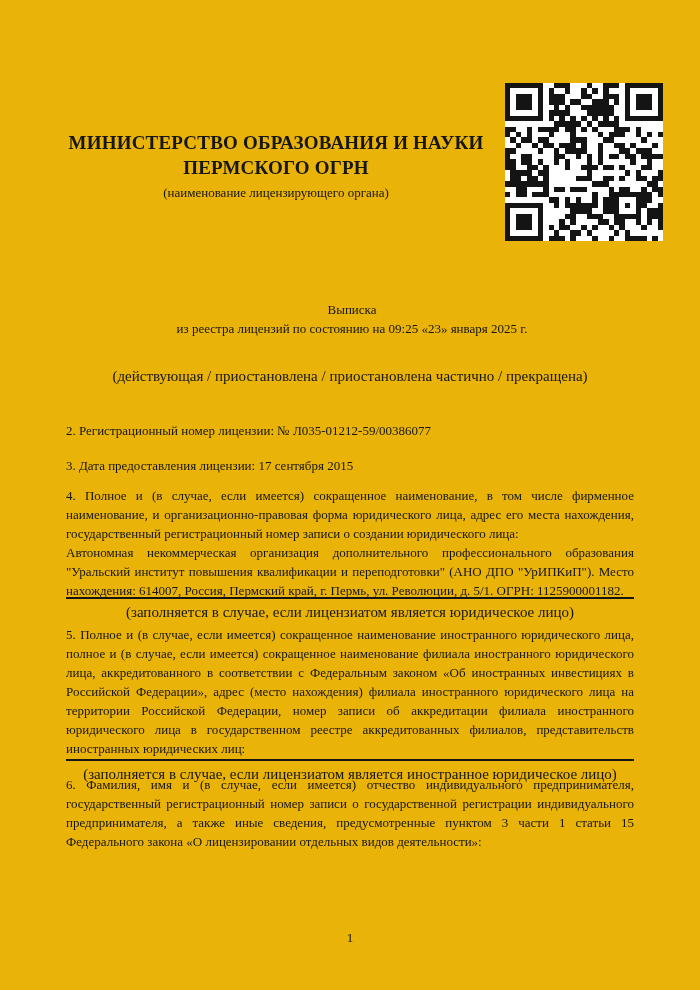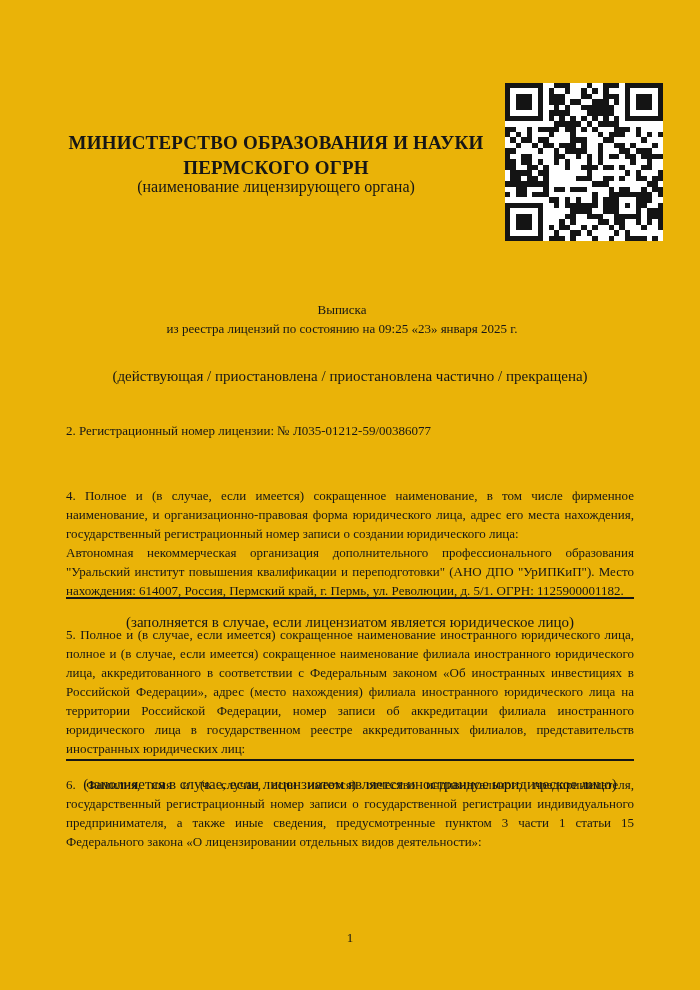--- a/index.html
+++ b/index.html
@@ -26,27 +26,27 @@
     width:420px;
     text-align:center;
   }
   .ministry{
     font-weight:bold;
     font-size:19px;
     line-height:25px;
     letter-spacing:.2px;
   }
   .hcaption{
-    font-size:16px;
+    font-size:13px;
     line-height:14px;
-    margin-top:0;
+    margin-top:6px;
   }
   .title-block{
     position:absolute;
-    left:58px;
+    left:68px;
     top:300px;
     width:568px;
     text-align:center;
     font-size:13px;
     line-height:19px;
   }
   .item{
     position:absolute;
     left:66px;
     width:568px;
@@ -59,21 +59,21 @@
   }
   .single{text-align:left;}
   .cap{
     font-size:15px;
     line-height:13px;
     text-align:center;
   }
   .cap-gap{margin-top:2px;}
   .ruled{
     border-top:2px solid #161616;
-    padding-top:17px;
+    padding-top:7px;
   }
   .r4{margin-top:-3px;}
   .r5{margin-top:1px;}
   .r6{margin-top:7px;}
   .i1{top:368px;}
   .i2{top:421px;}
   .i3{top:456px;}
   .i4{top:486px;}
   .i5{top:625px;}
   .i6{top:775px;}
@@ -531,20 +531,23 @@
   </div>
 
   <div class="item i1">
     <div class="cap cap-gap">(действующая / приостановлена / приостановлена частично / прекращена)</div>
   </div>
 
   <div class="item i2">
     <p class="body-text single">2. Регистрационный номер лицензии: № Л035-01212-59/00386077</p>
   </div>
 
+  <div class="item i3">
+    <p class="body-text single">3. Дата предоставления лицензии: 17 сентября 2015</p>
+  </div>
 
   <div class="item i4">
     <p class="body-text">4. Полное и (в случае, если имеется) сокращенное наименование, в том числе фирменное наименование, и организационно-правовая форма юридического лица, адрес его места нахождения, государственный регистрационный номер записи о создании юридического лица:</p>
     <p class="body-text">Автономная некоммерческая организация дополнительного профессионального образования "Уральский институт повышения квалификации и переподготовки" (АНО ДПО "УрИПКиП"). Место нахождения: 614007, Россия, Пермский край, г. Пермь, ул. Революции, д. 5/1. ОГРН: 1125900001182.</p>
     <div class="cap ruled r4">(заполняется в случае, если лицензиатом является юридическое лицо)</div>
   </div>
 
   <div class="item i5">
     <p class="body-text">5. Полное и (в случае, если имеется) сокращенное наименование иностранного юридического лица, полное и (в случае, если имеется) сокращенное наименование филиала иностранного юридического лица, аккредитованного в соответствии с Федеральным законом «Об иностранных инвестициях в Российской Федерации», адрес (место нахождения) филиала иностранного юридического лица на территории Российской Федерации, номер записи об аккредитации филиала иностранного юридического лица в государственном реестре аккредитованных филиалов, представительств иностранных юридических лиц:</p>
     <div class="cap ruled r5">(заполняется в случае, если лицензиатом является иностранное юридическое лицо)</div>

